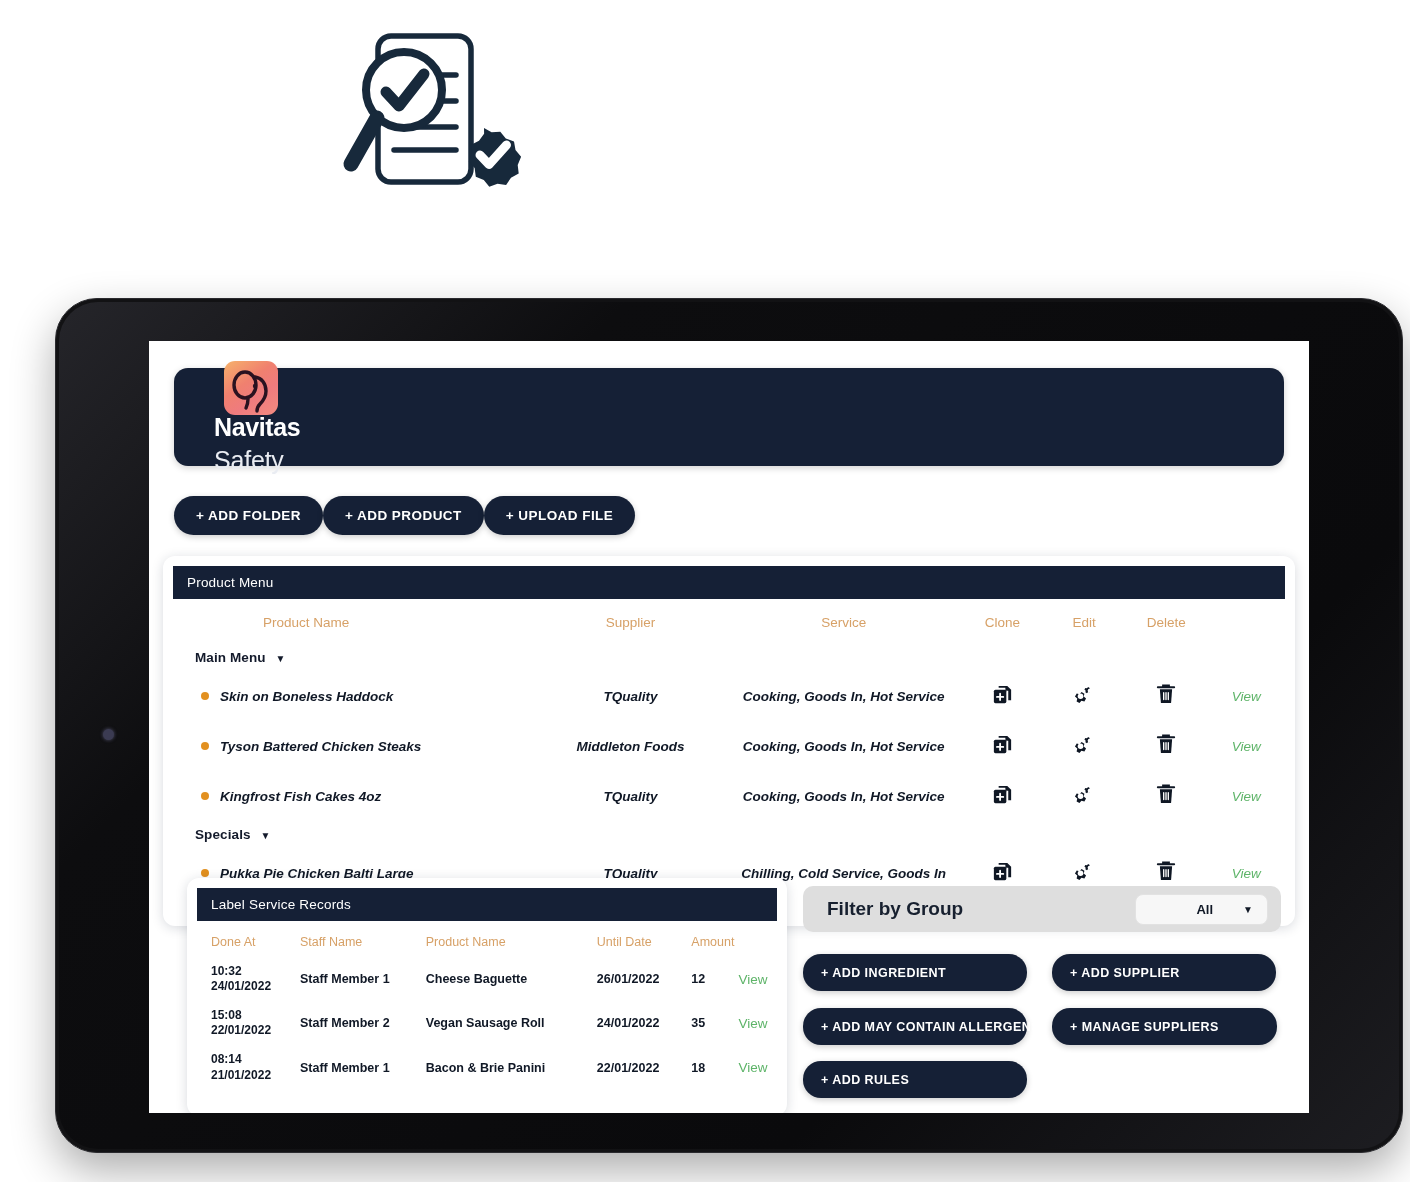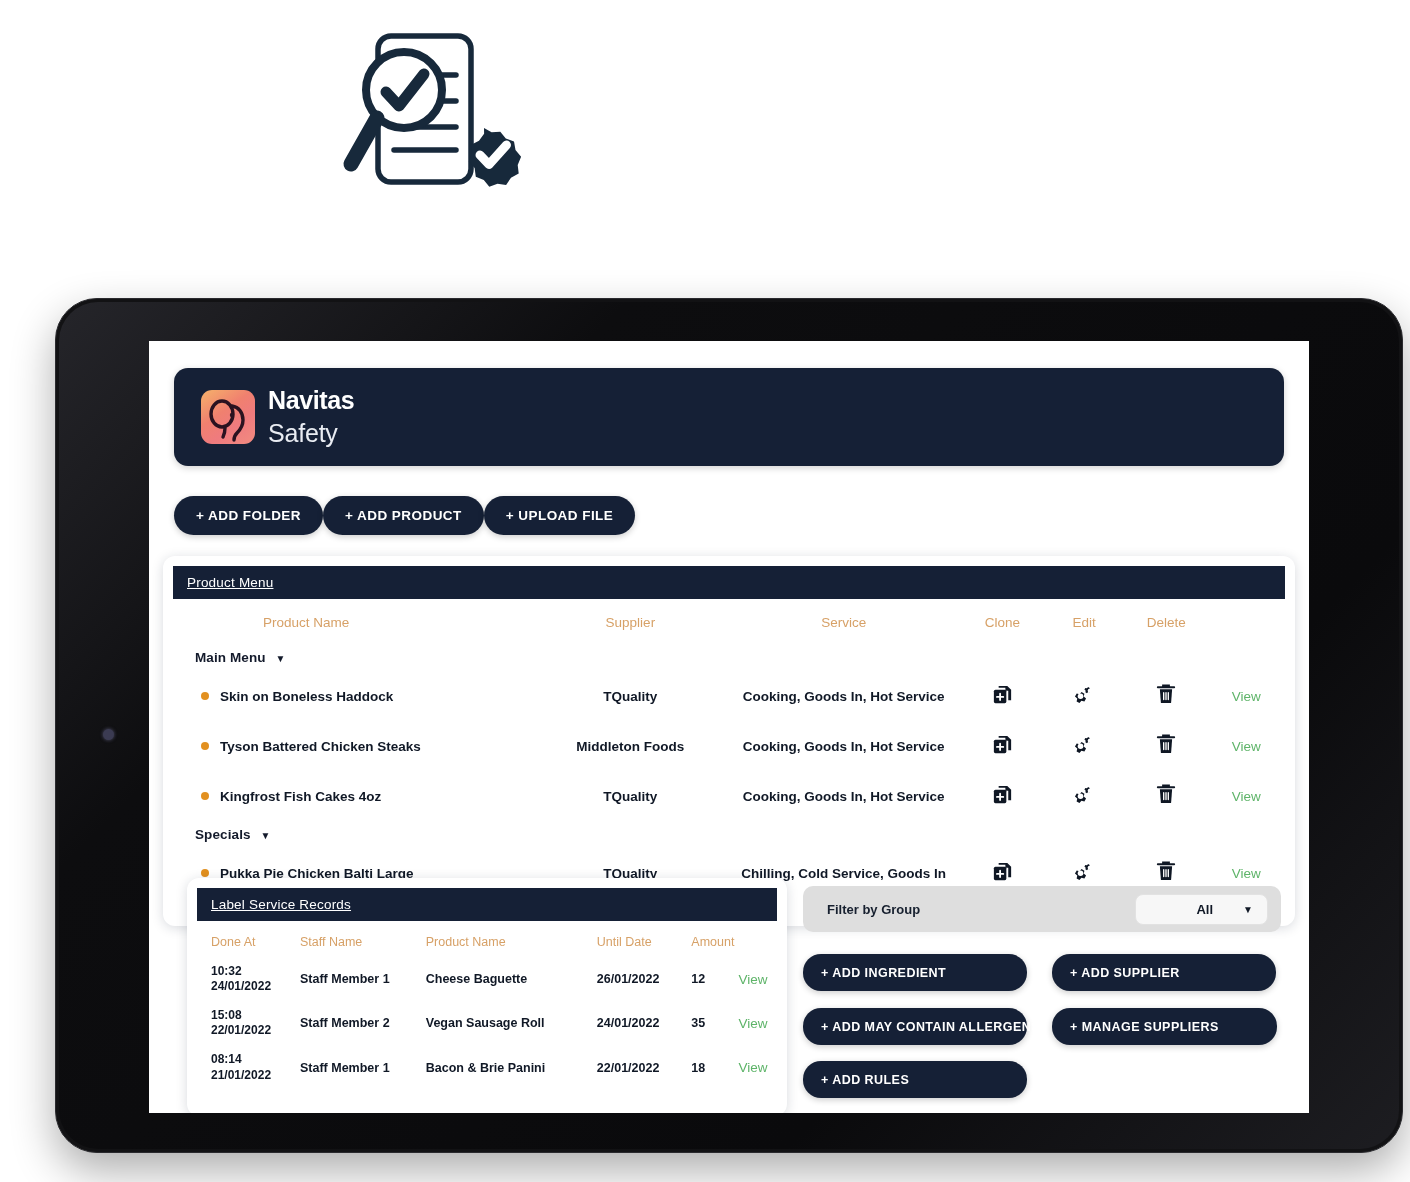--- a/index.html
+++ b/index.html
@@ -41,21 +41,21 @@
 
   
   .app { position: absolute; left: 0; top: 0; width: 1160px; height: 772px; padding: 0; }
 
   .appbar {
     position: absolute; left: 25px; top: 27px; width: 1110px; height: 98px;
     background: #152036; border-radius: 14px;
     display: flex; align-items: center;
     box-shadow: 0 2px 7px rgba(0,0,0,.18);
   }
-  .brand { display: flex; align-items: center; margin-left: 27px; }
+  .brand { display: flex; align-items: center; margin-left: 27px; flex-direction: column; }
   .brand-logo {
     width: 54px; height: 54px; border-radius: 11px;
     background: linear-gradient(145deg,#f6b26b 0%,#f0806f 40%,#ef7b7e 65%,#f28b80 100%);
     position: relative; overflow: hidden; flex: none;
   }
   .brand-txt { margin-left: 13px; line-height: 1.0; }
   .brand-1 { color: #fff; font-size: 25px; font-weight: 700; letter-spacing: -.4px; display:block; }
   .brand-2 { color: #e9ecf2; font-size: 25px; font-weight: 300; letter-spacing: -.2px; display:block; margin-top: 8px;}
   .appbar-title { margin-left: 96px; font-size: 29px; white-space: nowrap; }
   .appbar-title .t-bold { color: #fff; font-weight: 700; }
@@ -75,38 +75,37 @@
   .card {
     background: #fff; border-radius: 12px;
     box-shadow: 0 2px 12px rgba(25,35,60,.17);
     overflow: hidden;
   }
   .card-outer { padding: 10px; }
   .card-head {
     background: #152036; color: #fff;
     font-size: 13.5px; font-weight: 500; letter-spacing: .2px;
     padding: 9px 14px;
-    text-decoration: underline;
   }
 
   
   .pm-wrap { position: absolute; left: 14px; top: 215px; width: 1132px; }
   .pm-body { padding: 0 0 18px 0; background:#fff; }
 
   table.grid { width: 100%; border-collapse: collapse; }
   .th {
     color: #d7a167; font-size: 13.5px; font-weight: 500;
     padding: 16px 0 14px 0; text-align: center; white-space: nowrap;
   }
   .group-row td {
     padding: 6px 0 6px 22px; font-size: 13.5px; font-weight: 700; color: #131a2b;
     letter-spacing: .1px;
   }
   .caret { font-size: 10px; margin-left: 6px; display:inline-block; }
-  .pm-row td { padding: 12px 0; font-size: 13.5px; font-weight: 600; color: #101826; }
+  .pm-row td { padding: 12px 0; font-size: 13.5px; font-weight: 600; color: #101826; font-style: italic; }
   .cell-name { padding-left: 28px !important; text-align: left; white-space: nowrap; }
   .bullet {
     display:inline-block; width: 8px; height: 8px; border-radius: 50%;
     background: #e2901f; margin-right: 11px; vertical-align: 1px;
   }
   .cell-ctr { text-align: center; white-space: nowrap; }
   .link-view { color: #5eb469; font-size: 13.5px; font-weight: 500; text-decoration: none; cursor: pointer; text-align: right; }
 
   .icon-btn { background: none; border: none; cursor: pointer; padding: 0; line-height: 0; }
 
@@ -120,21 +119,21 @@
   .lsr-row td { padding: 7px 0; font-size: 12.5px; font-weight: 700; color: #101826; white-space: nowrap; }
   .doneat { line-height: 1.26; font-size: 12px; }
   .lsr-first { padding-left: 14px !important; }
 
   
   .filterbar {
     position: absolute; left: 654px; top: 545px; width: 478px; height: 46px;
     background: #dedede; border-radius: 10px; display: flex; align-items: center;
     padding: 0 13px 0 24px;
   }
-  .filter-label { font-size: 13px; font-weight: 700; color: #17202f; }
+  .filter-label { font-size: 19px; font-weight: 700; color: #17202f; }
   .filter-select {
     margin-left: auto; width: 133px; height: 31px; background: #f7f7f7;
     border-radius: 8px; border: 1px solid #e2e2e2;
     display: flex; align-items: center; justify-content: flex-end;
     padding-right: 14px; gap: 30px; cursor: pointer;
     font-size: 13px; font-weight: 700; color: #101826;
   }
   .sel-caret { font-size: 10px; }
 
   .rbtns { position: absolute; left: 654px; top: 613px; width: 490px; }

